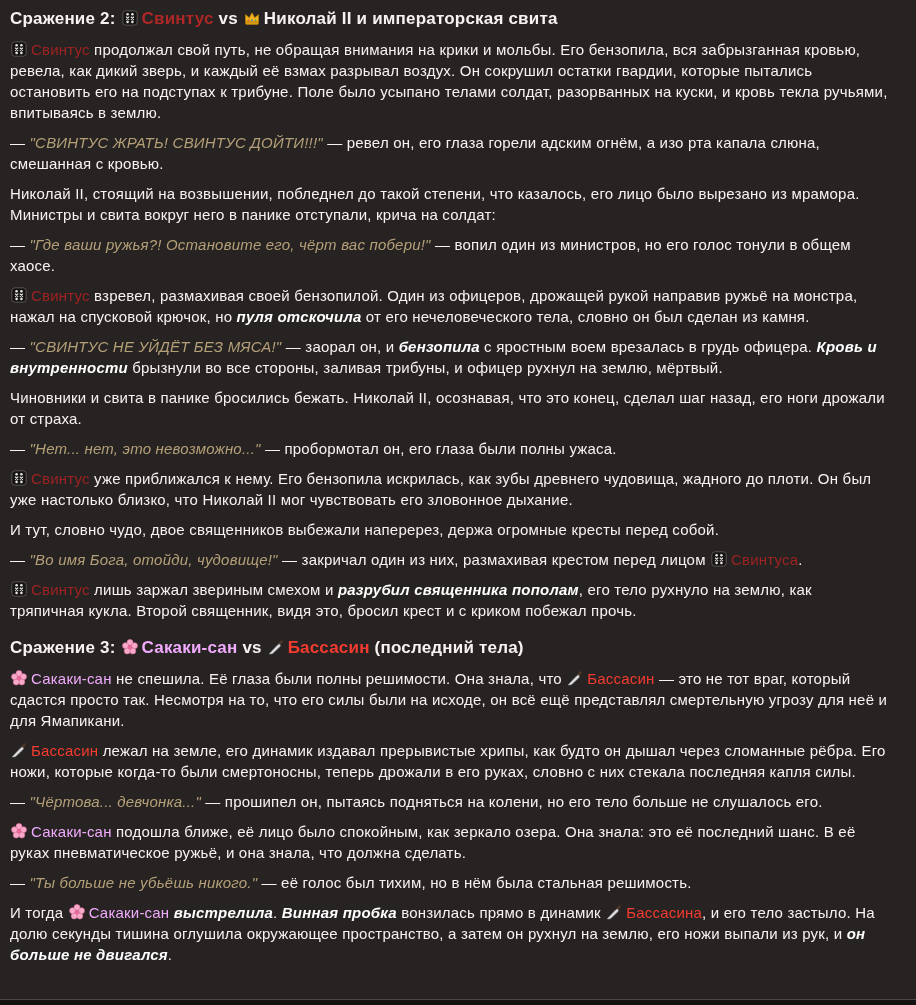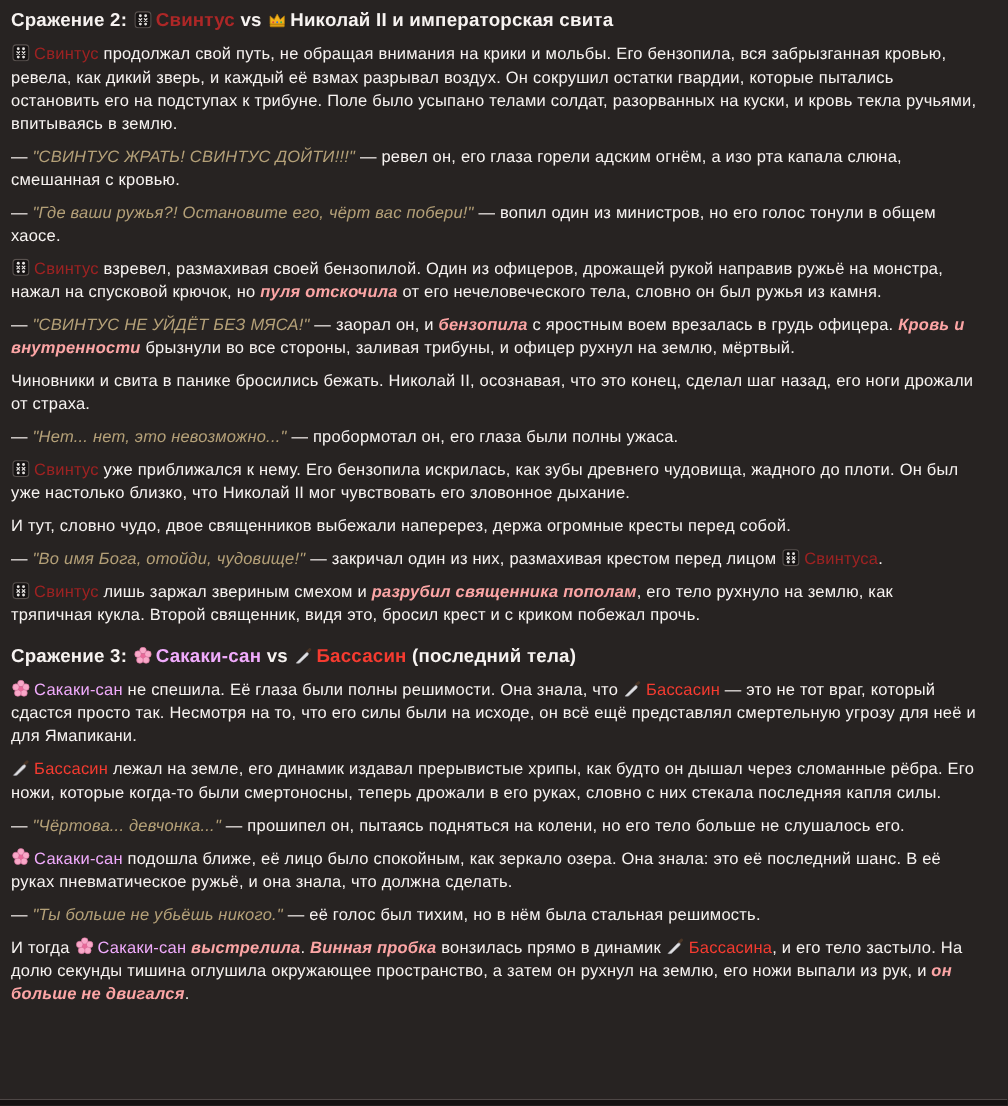--- a/index.html
+++ b/index.html
@@ -21,21 +21,21 @@
     font-size: 17px;
     font-weight: 700;
     margin: 16px 0 6px 0;
     line-height: 22px;
     color: #f7f3f1;
   }
   h2.battle-heading:first-child { margin-top: 3px; }
   p.story-paragraph { margin: 9px 0; }
   .seg-plain   { color: #f7f3f1; }
   .seg-quote   { color: #b4a078; font-style: italic; }
-  .seg-gold    { color: #fca5a5; font-style: italic; font-weight: 700; }
+  .seg-gold    { color: #ffffff; font-style: italic; font-weight: 700; }
   .seg-svintus { color: #9e2222; }
   .seg-bassasin{ color: #f63b30; text-align: center; }
   .seg-sakaki  { color: #f0abfc; }
   h2 .seg-svintus { color: #ad2727; }
   .inline-icon {
     display: inline-block;
     width: 16px; height: 16px;
     margin: 0 4px 0 1px;
     vertical-align: -2px;
   }
@@ -74,31 +74,32 @@
   <svg viewBox="0 0 16 16" xmlns="http://www.w3.org/2000/svg">
     <rect x="0.8" y="0.8" width="14.4" height="14.4" rx="3" fill="#161313" stroke="#5a5350" stroke-width="1"></rect>
     <circle cx="5.6" cy="4.3" r="1.3" fill="#e6e3e1"></circle>
     <circle cx="10.4" cy="4.3" r="1.3" fill="#e6e3e1"></circle>
     <path d="M4.4 7 L6.8 9.4 M6.8 7 L4.4 9.4 M9.2 7 L11.6 9.4 M11.6 7 L9.2 9.4" stroke="#e6e3e1" stroke-width="1.1" stroke-linecap="round"></path>
     <circle cx="5.6" cy="11.9" r="1.3" fill="#e6e3e1"></circle>
     <circle cx="10.4" cy="11.9" r="1.3" fill="#e6e3e1"></circle>
   </svg>
 </span><span class="seg seg-svintus">Свинтус</span><span class="seg seg-plain"> продолжал свой путь, не обращая внимания на крики и мольбы. Его бензопила, вся забрызганная кровью, ревела, как дикий зверь, и каждый её взмах разрывал воздух. Он сокрушил остатки гвардии, которые пытались остановить его на подступах к трибуне. Поле было усыпано телами солдат, разорванных на куски, и кровь текла ручьями, впитываясь в землю.</span></p>
     <p class="story-paragraph"><span class="seg seg-plain">— </span><span class="seg seg-quote">"СВИНТУС ЖРАТЬ! СВИНТУС ДОЙТИ!!!"</span><span class="seg seg-plain"> — ревел он, его глаза горели адским огнём, а изо рта капала слюна, смешанная с кровью.</span></p>
+    <p class="story-paragraph"><span class="seg seg-plain">Николай II, стоящий на возвышении, побледнел до такой степени, что казалось, его лицо было вырезано из мрамора. Министры и свита вокруг него в панике отступали, крича на солдат:</span></p>
     <p class="story-paragraph"><span class="seg seg-plain">— </span><span class="seg seg-quote">"Где ваши ружья?! Остановите его, чёрт вас побери!"</span><span class="seg seg-plain"> — вопил один из министров, но его голос тонули в общем хаосе.</span></p>
     <p class="story-paragraph"><span class="inline-icon">
   <svg viewBox="0 0 16 16" xmlns="http://www.w3.org/2000/svg">
     <rect x="0.8" y="0.8" width="14.4" height="14.4" rx="3" fill="#161313" stroke="#5a5350" stroke-width="1"></rect>
     <circle cx="5.6" cy="4.3" r="1.3" fill="#e6e3e1"></circle>
     <circle cx="10.4" cy="4.3" r="1.3" fill="#e6e3e1"></circle>
     <path d="M4.4 7 L6.8 9.4 M6.8 7 L4.4 9.4 M9.2 7 L11.6 9.4 M11.6 7 L9.2 9.4" stroke="#e6e3e1" stroke-width="1.1" stroke-linecap="round"></path>
     <circle cx="5.6" cy="11.9" r="1.3" fill="#e6e3e1"></circle>
     <circle cx="10.4" cy="11.9" r="1.3" fill="#e6e3e1"></circle>
   </svg>
-</span><span class="seg seg-svintus">Свинтус</span><span class="seg seg-plain"> взревел, размахивая своей бензопилой. Один из офицеров, дрожащей рукой направив ружьё на монстра, нажал на спусковой крючок, но </span><span class="seg seg-gold">пуля отскочила</span><span class="seg seg-plain"> от его нечеловеческого тела, словно он был ружья из камня.</span></p>
+</span><span class="seg seg-svintus">Свинтус</span><span class="seg seg-plain"> взревел, размахивая своей бензопилой. Один из офицеров, дрожащей рукой направив ружьё на монстра, нажал на спусковой крючок, но </span><span class="seg seg-gold">пуля отскочила</span><span class="seg seg-plain"> от его нечеловеческого тела, словно он был сделан из камня.</span></p>
     <p class="story-paragraph"><span class="seg seg-plain">— </span><span class="seg seg-quote">"СВИНТУС НЕ УЙДЁТ БЕЗ МЯСА!"</span><span class="seg seg-plain"> — заорал он, и </span><span class="seg seg-gold">бензопила</span><span class="seg seg-plain"> с яростным воем врезалась в грудь офицера. </span><span class="seg seg-gold">Кровь и внутренности</span><span class="seg seg-plain"> брызнули во все стороны, заливая трибуны, и офицер рухнул на землю, мёртвый.</span></p>
     <p class="story-paragraph"><span class="seg seg-plain">Чиновники и свита в панике бросились бежать. Николай II, осознавая, что это конец, сделал шаг назад, его ноги дрожали от страха.</span></p>
     <p class="story-paragraph"><span class="seg seg-plain">— </span><span class="seg seg-quote">"Нет... нет, это невозможно..."</span><span class="seg seg-plain"> — пробормотал он, его глаза были полны ужаса.</span></p>
     <p class="story-paragraph"><span class="inline-icon">
   <svg viewBox="0 0 16 16" xmlns="http://www.w3.org/2000/svg">
     <rect x="0.8" y="0.8" width="14.4" height="14.4" rx="3" fill="#161313" stroke="#5a5350" stroke-width="1"></rect>
     <circle cx="5.6" cy="4.3" r="1.3" fill="#e6e3e1"></circle>
     <circle cx="10.4" cy="4.3" r="1.3" fill="#e6e3e1"></circle>
     <path d="M4.4 7 L6.8 9.4 M6.8 7 L4.4 9.4 M9.2 7 L11.6 9.4 M11.6 7 L9.2 9.4" stroke="#e6e3e1" stroke-width="1.1" stroke-linecap="round"></path>
     <circle cx="5.6" cy="11.9" r="1.3" fill="#e6e3e1"></circle>

